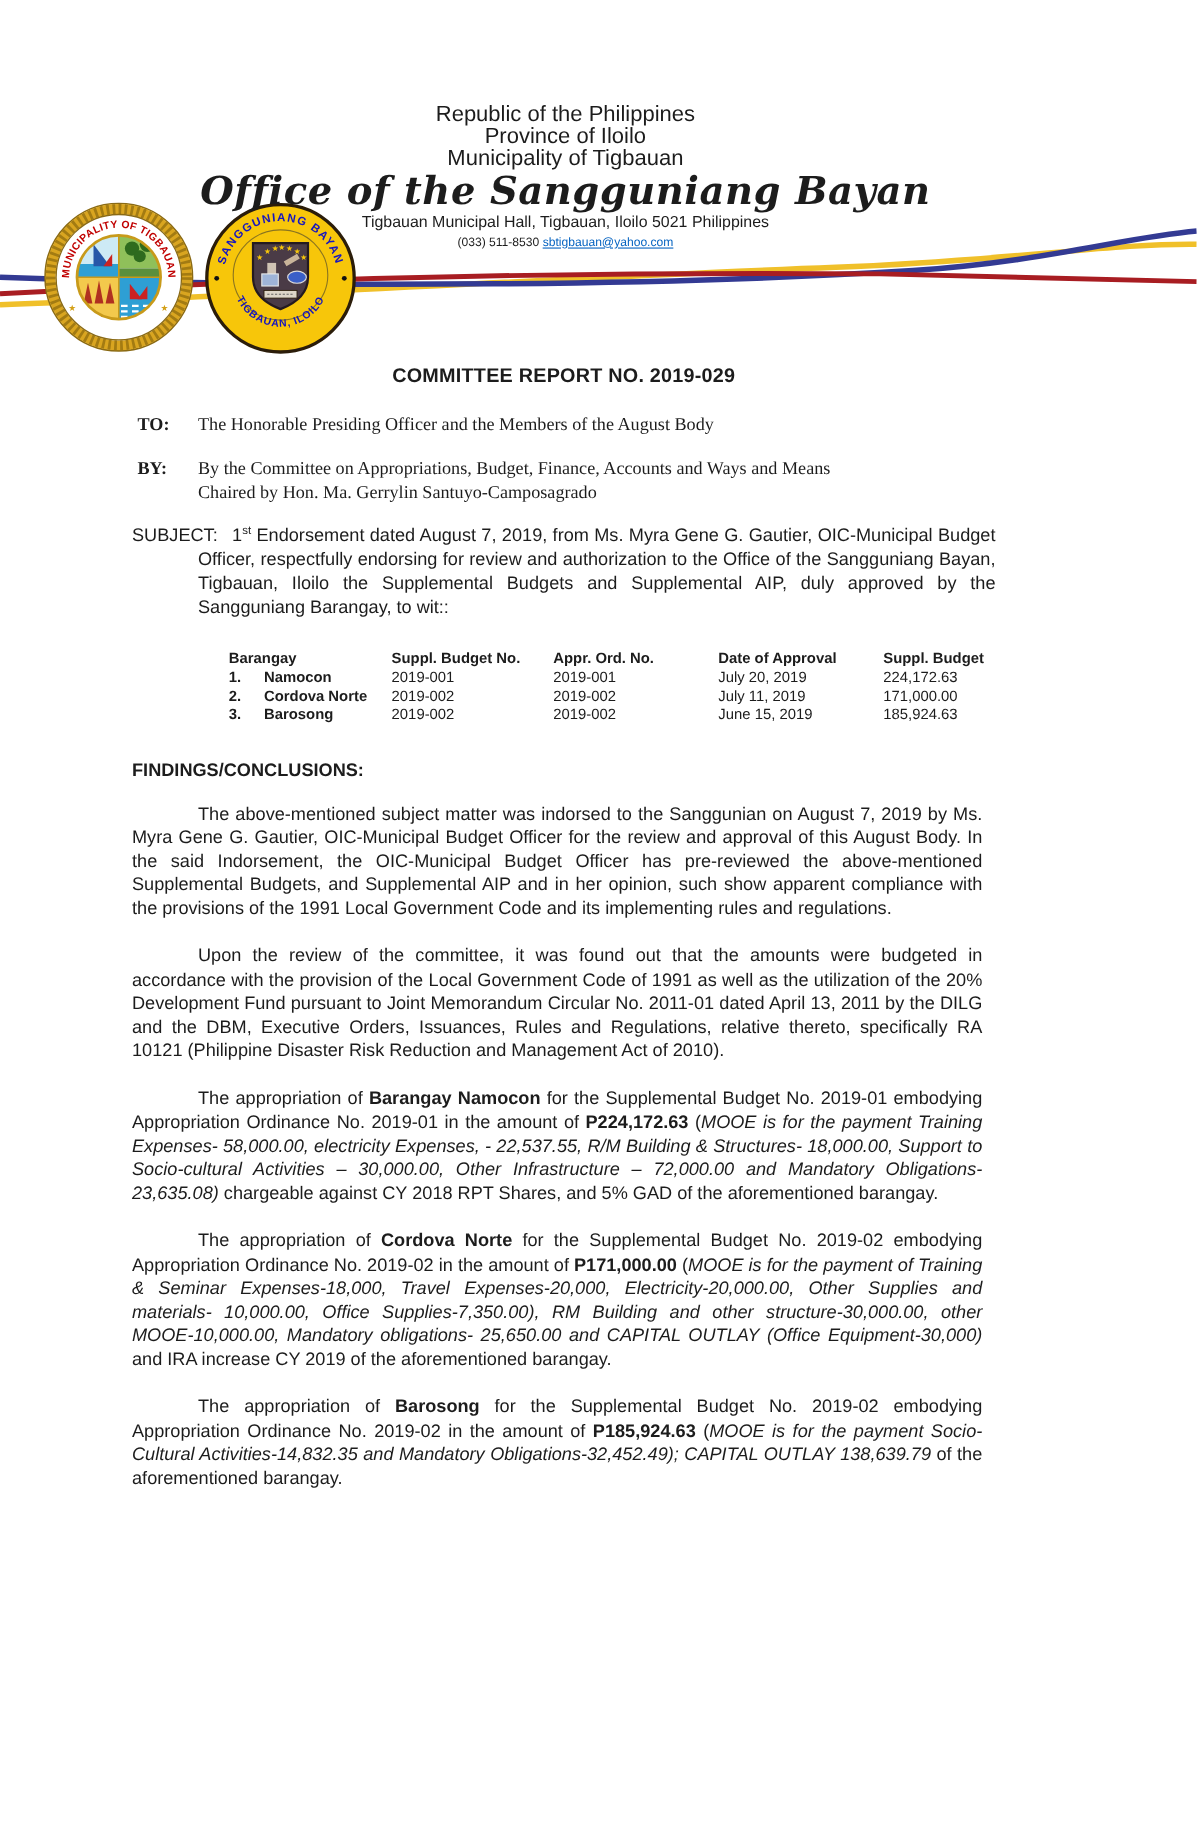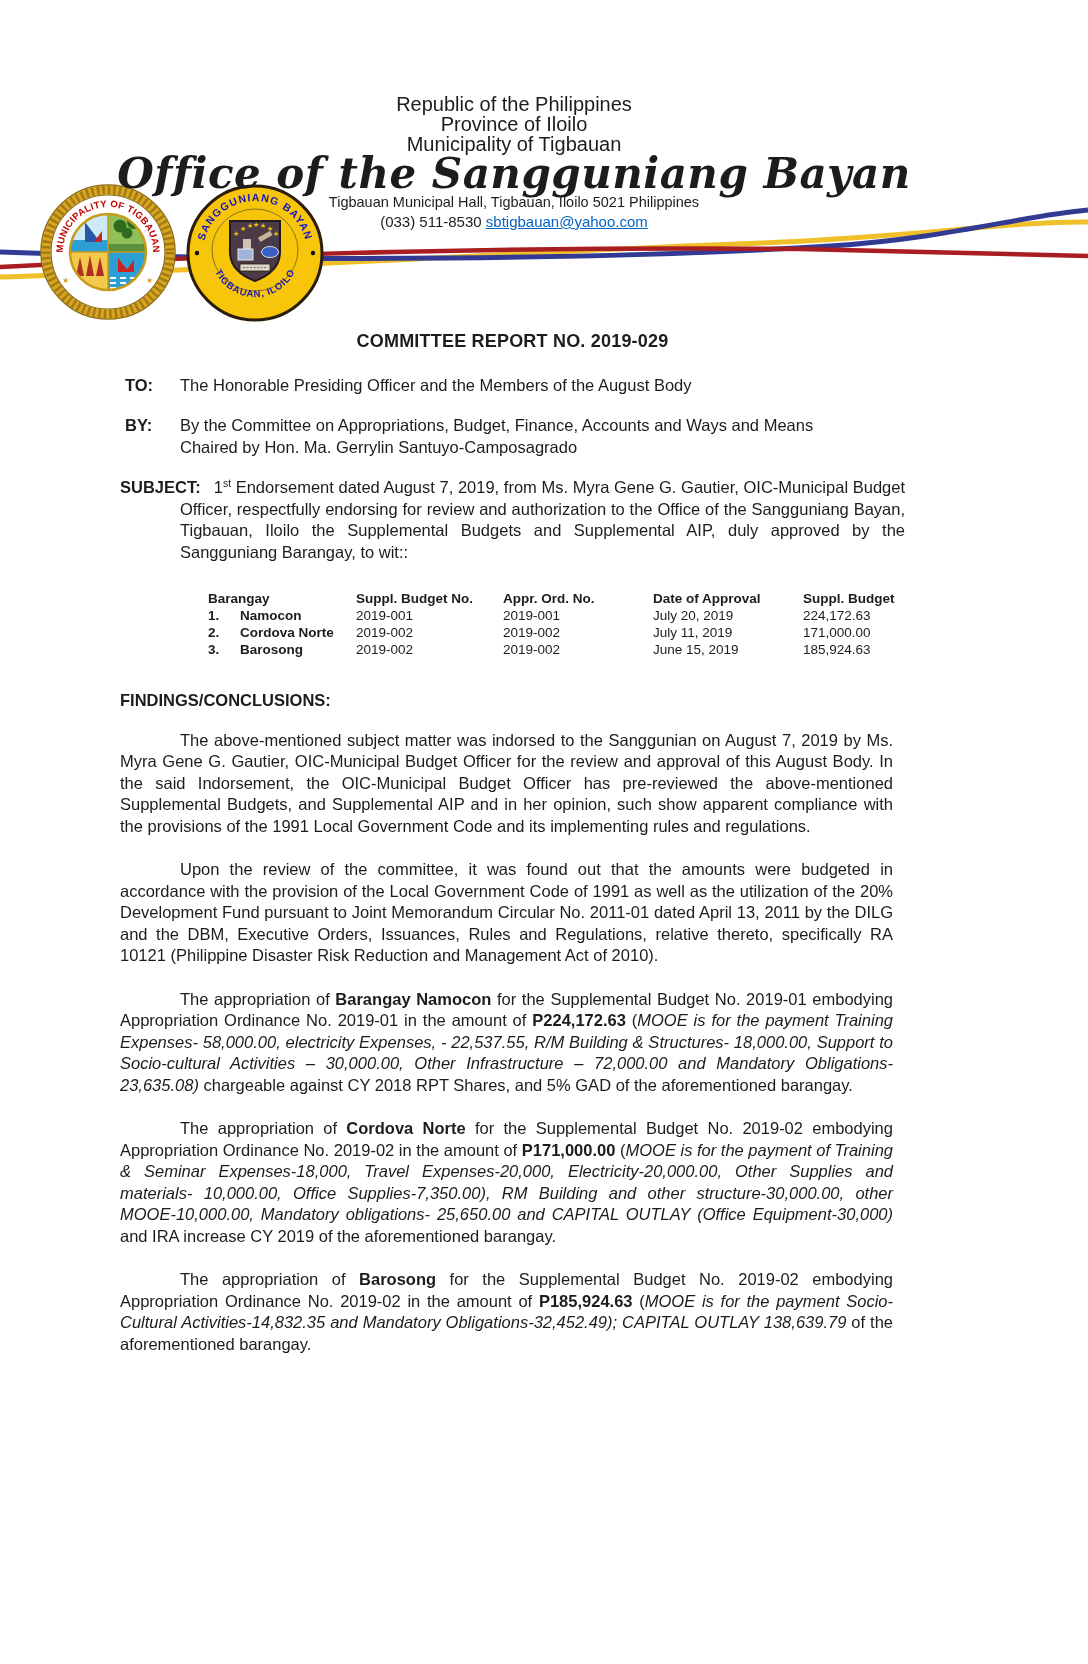--- a/index.html
+++ b/index.html
@@ -5,34 +5,34 @@
   html,body { margin:0; padding:0; background:#ffffff; }
   .page {
     position:relative; width:1088px; height:1664px; background:#fff;
     font-family:"Liberation Sans", sans-serif; color:#1c1c1c; overflow:hidden;
   }
   
   .lh-text { position:absolute; top:94px; left:0; width:1028px; text-align:center; z-index:3; }
   .lh-line { font-size:20px; line-height:20px; }
   .lh-office {
     font-family:"DejaVu Serif", serif; font-style:italic; font-weight:bold;
-    font-size:42px; line-height:38px; margin:1px 0 0 0; letter-spacing:0.5px;
+    font-size:35px; line-height:38px; margin:1px 0 0 0; letter-spacing:0.5px;
   }
   .lh-addr { font-size:14.5px; line-height:19px; }
-  .lh-phone { font-size:15px; line-height:19px; }
+  .lh-phone { font-size:11px; line-height:19px; }
   .lh-phone a { color:var(--link_blue); text-decoration:underline; }
   .lh-svg { position:absolute; top:0; left:0; z-index:2; }
   
   .main { position:absolute; top:331px; left:120px; width:785px; font-size:16.5px; line-height:21.5px; z-index:4; }
   .title { text-align:center; font-weight:bold; font-size:18px; margin:0 0 22px 0; letter-spacing:0.2px; }
-  .field { display:grid; grid-template-columns:60px 1fr; margin:16px 0 19px 0; }
+  .field { display:grid; grid-template-columns:60px 1fr; margin:16px 0 19px 0;font-family:Liberation Serif, serif; }
   .field .lbl { font-weight:bold; padding-left:5px; }
   .block { display:block; }
   .subject { padding-left:60px; text-indent:-60px; text-align:justify; margin:0 0 27px 0; }
-  .subject .lbl { font-weight:bold; margin-right:13px; }
+  .subject .lbl { font-weight:normal; margin-right:13px; }
   sup { font-size:10.5px; vertical-align:super; line-height:0; }
   
   .btable { margin:0 0 0 88px; font-size:13.5px; line-height:17px; margin-bottom:32px; }
   .brow { display:grid; grid-template-columns:32px 116px 147px 150px 150px 1fr; }
   .bhead { display:grid; grid-template-columns:148px 147px 150px 150px 1fr; font-weight:bold; }
   .bnum, .bname { font-weight:bold; }
   
   .fhead { font-weight:bold; font-size:16.5px; margin:0 0 18px 0; }
   .para { text-align:justify; text-indent:60px; margin:0 12px 22px 0; }
 </style>

